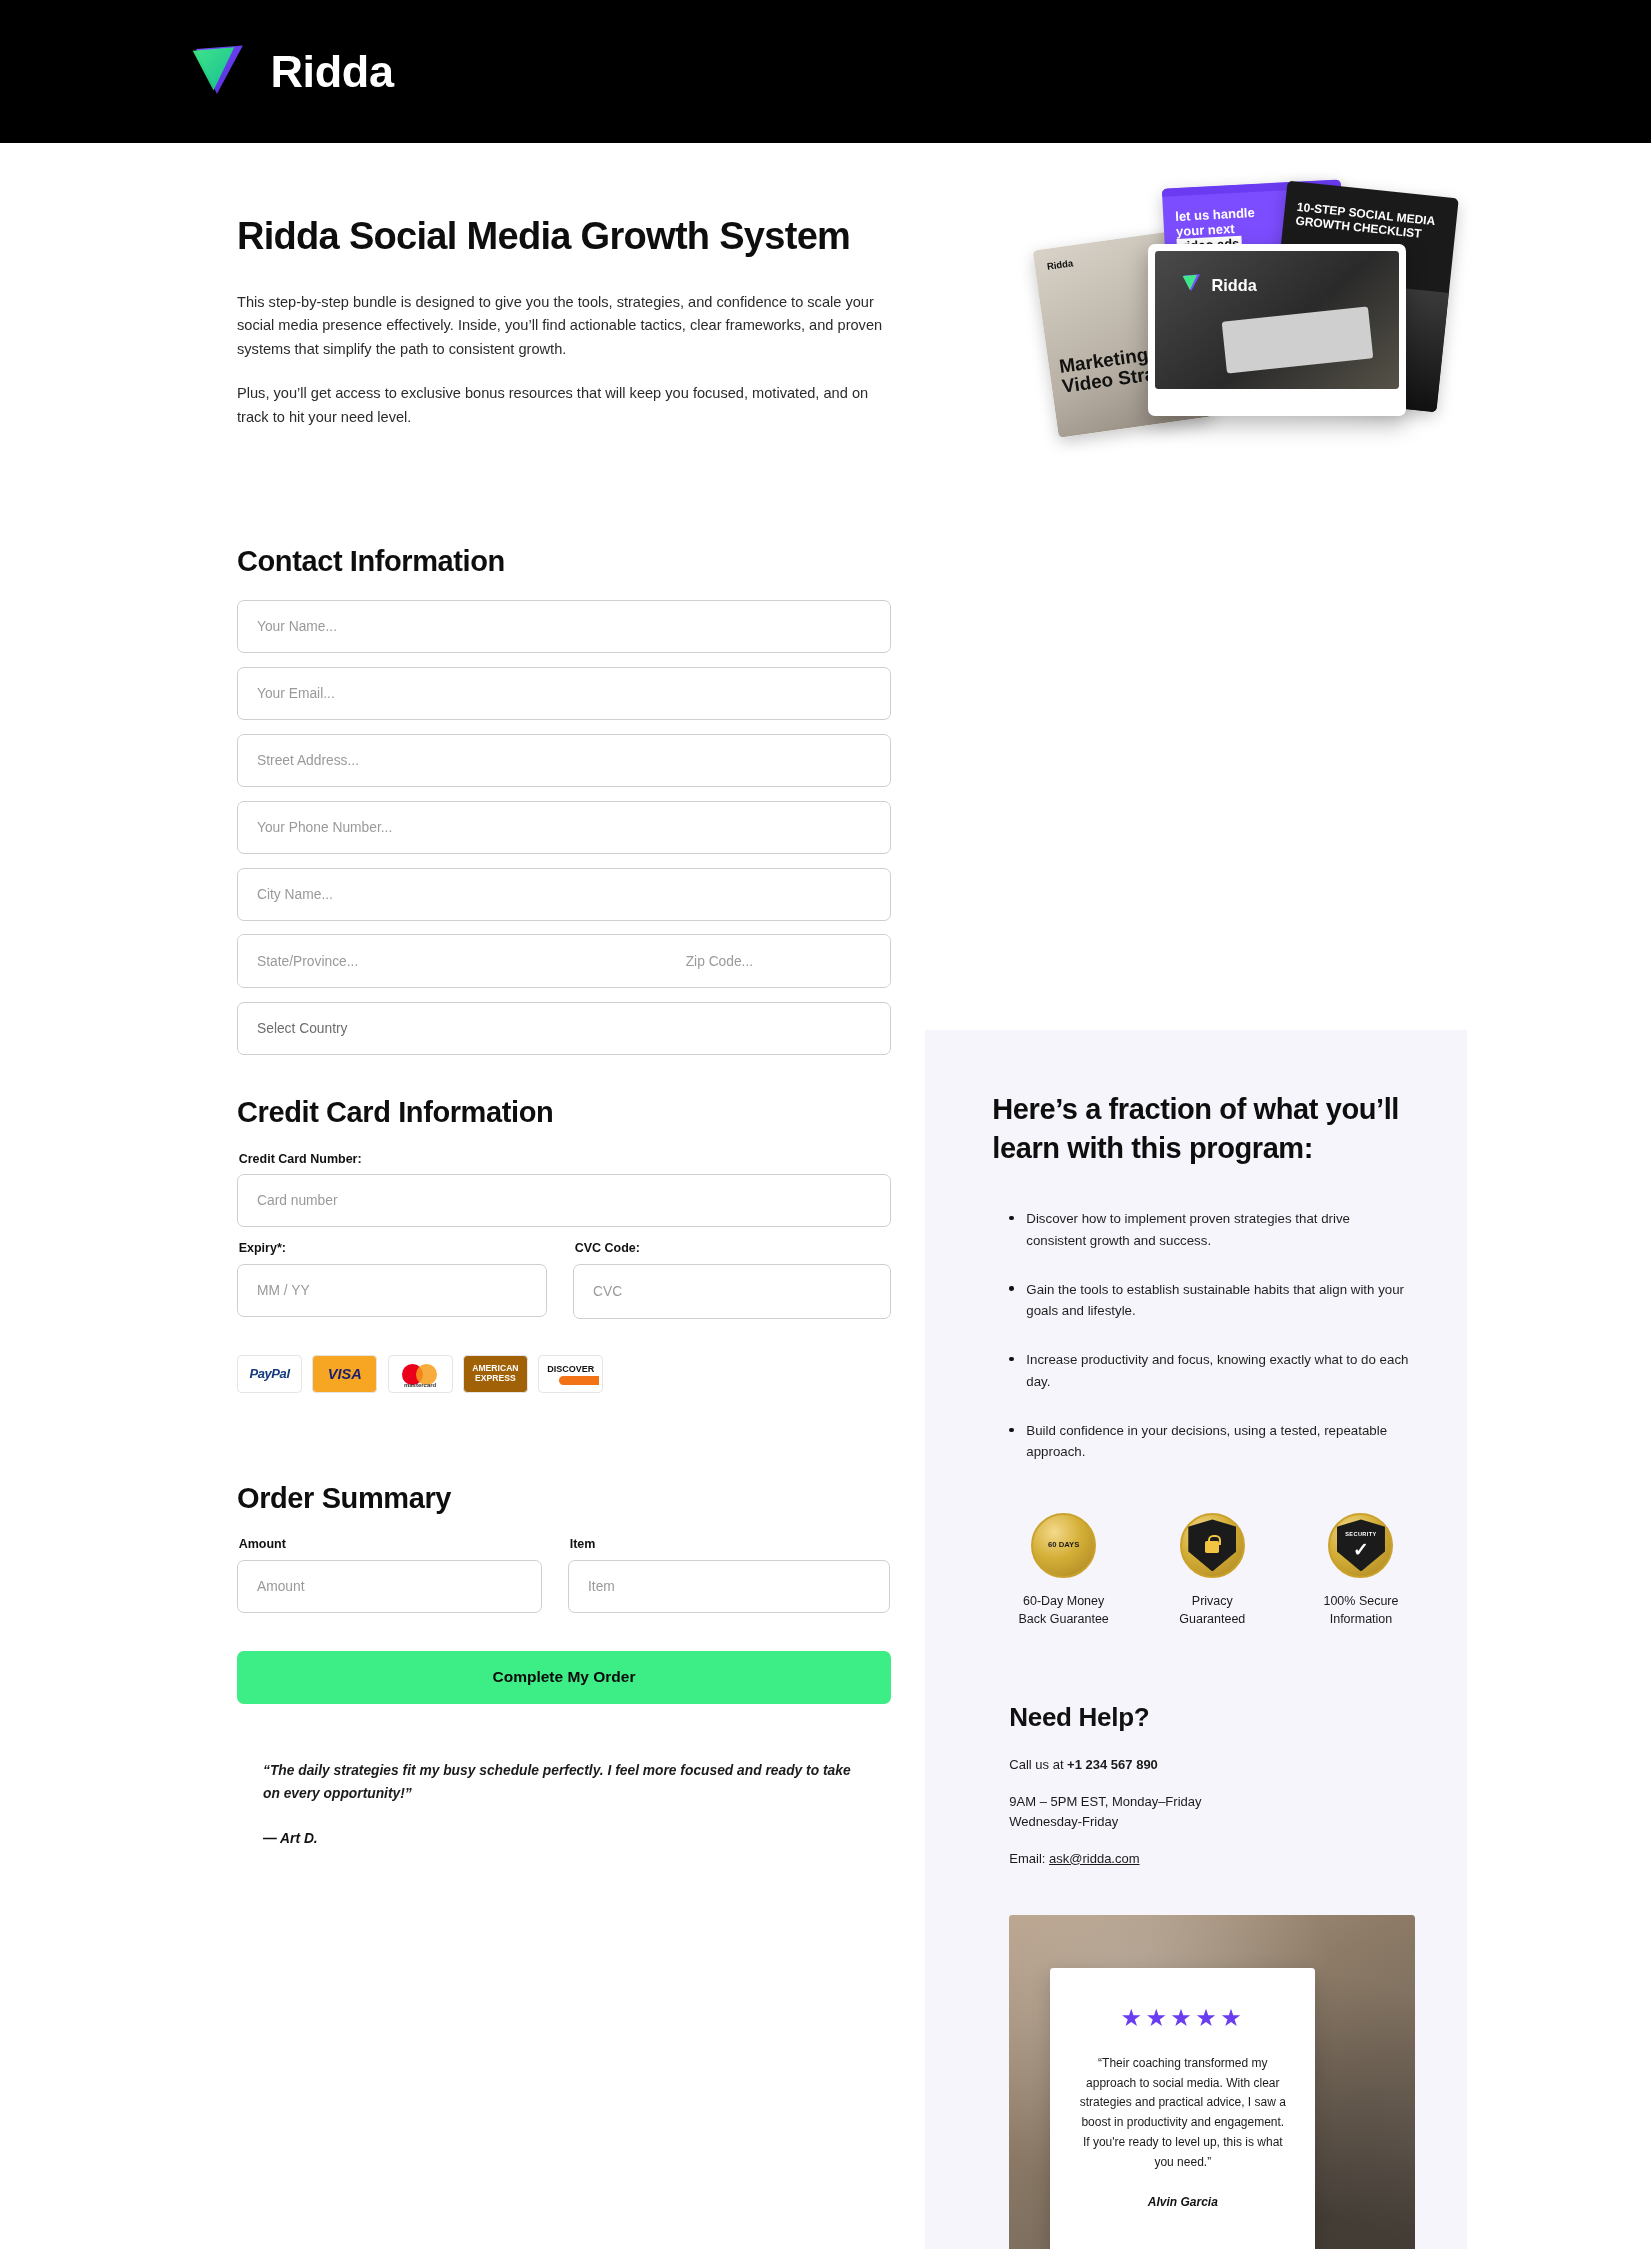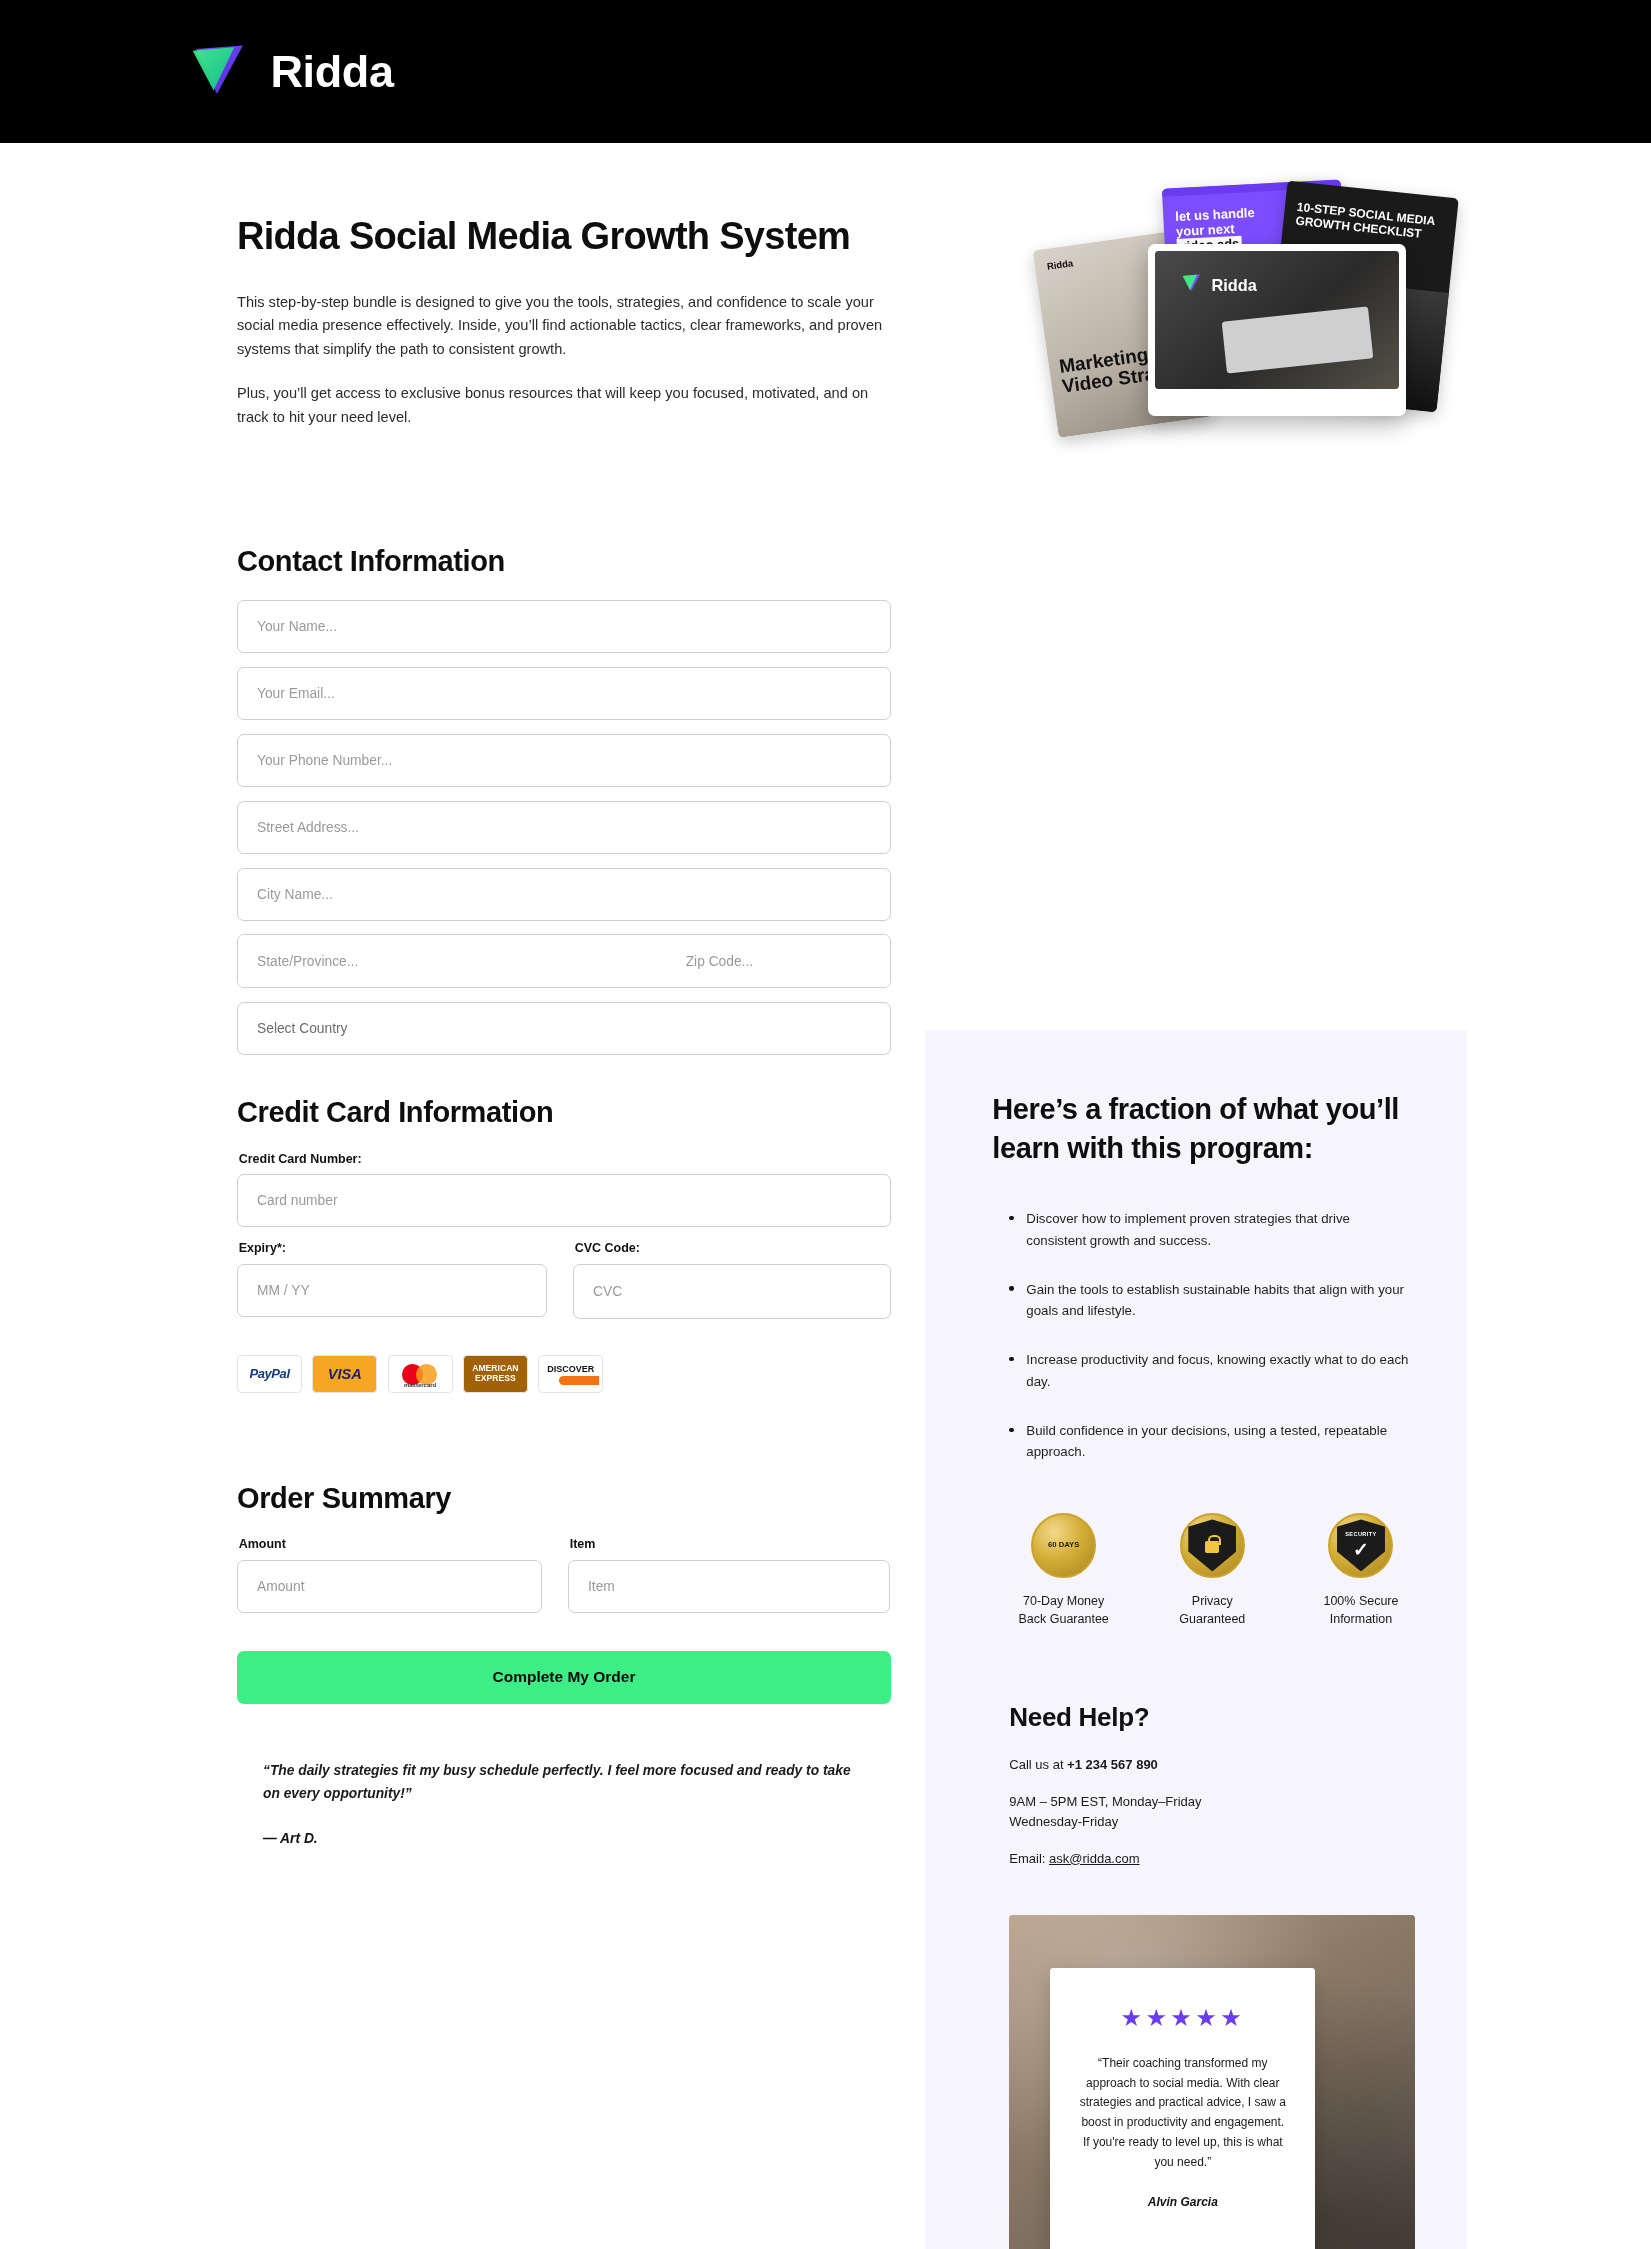--- a/index.html
+++ b/index.html
@@ -366,22 +366,22 @@
           <p class="product-desc">This step-by-step bundle is designed to give you the tools, strategies, and confidence to scale your social media presence effectively. Inside, you’ll find actionable tactics, clear frameworks, and proven systems that simplify the path to consistent growth.</p>
           <p class="product-desc">Plus, you’ll get access to exclusive bonus resources that will keep you focused, motivated, and on track to hit your need level.</p>
         </div>
       </div>
 
       <div class="form-wrap">
         <h2 class="section-title">Contact Information</h2>
 
         <input class="field" type="text" placeholder="Your Name..." style="">
         <input class="field" type="email" placeholder="Your Email..." style="">
+        <input class="field" type="text" placeholder="Street Address..." style="">
         <input class="field" type="tel" placeholder="Your Phone Number..." style="">
-        <input class="field" type="text" placeholder="Street Address..." style="">
         <input class="field" type="text" placeholder="City Name..." style="">
 
         <div class="field-split">
           <input class="fs-left" type="text" placeholder="State/Province..." style="">
           <input class="fs-right" type="text" placeholder="Zip Code..." style="">
         </div>
 
         <select class="field">
           <option>Select Country</option>
         </select>
@@ -498,21 +498,21 @@
           <li>Gain the tools to establish sustainable habits that align with your goals and lifestyle.</li>
           <li>Increase productivity and focus, knowing exactly what to do each day.</li>
           <li>Build confidence in your decisions, using a tested, repeatable approach.</li>
         </ul>
 
         <div class="badges">
           <div class="badge">
             <div class="badge-circle">
               <span>60 DAYS</span>
             </div>
-            <div class="badge-caption">70-Day Money Back Guarantee</div>
+            <div class="badge-caption">60-Day Money Back Guarantee</div>
           </div>
 
           <div class="badge">
             <div class="badge-circle">
               <span class="inner-dark">
                   <span class="lock"></span>
                 </span>
             </div>
             <div class="badge-caption">Privacy Guaranteed</div>
           </div>

